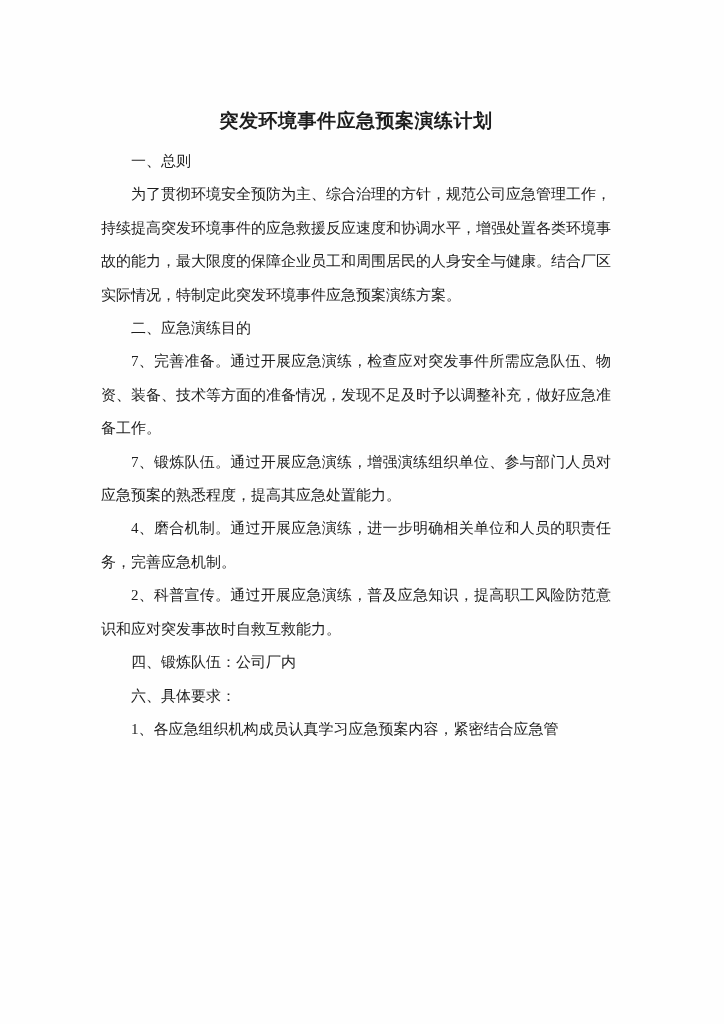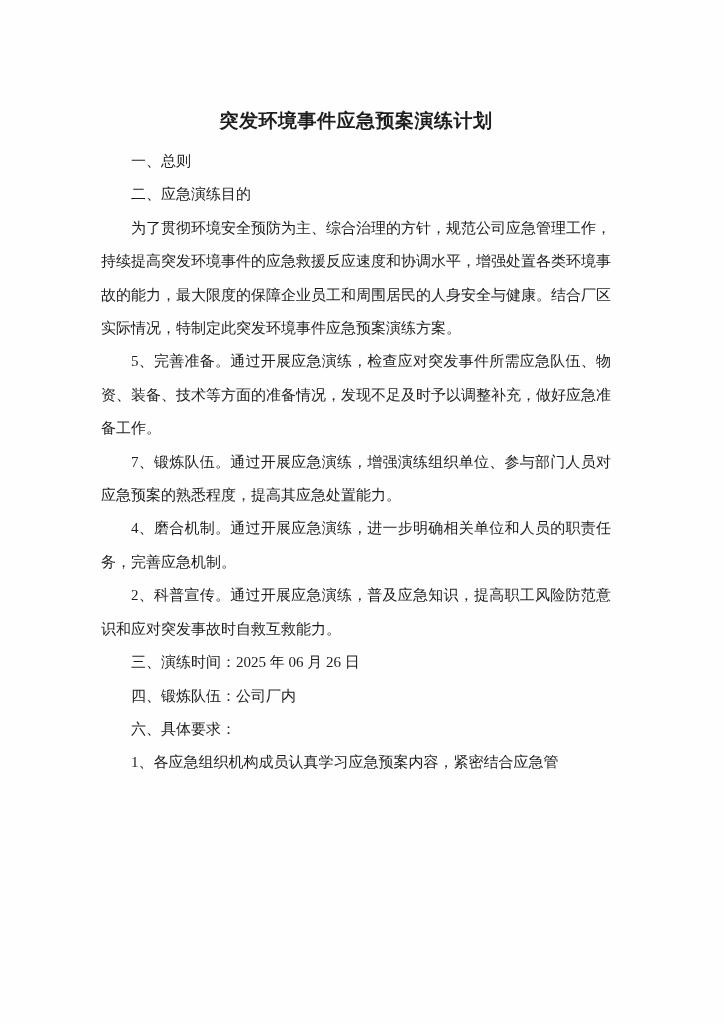--- a/index.html
+++ b/index.html
@@ -37,23 +37,22 @@
     overflow-wrap: break-word;
   }
 </style>
 </head>
 <body>
 
 <div class="page">
   <h1 class="doc-title">突发环境事件应急预案演练计划</h1>
 
   <p class="para">一、总则</p>
+  <p class="para">为了贯彻环境安全预防为主、综合治理的方针，规范公司应急管理工作，持续提高突发环境事件的应急救援反应速度和协调水平，增强处置各类环境事故的能力，最大限度的保障企业员工和周围居民的人身安全与健康。结合厂区实际情况，特制定此突发环境事件应急预案演练方案。</p>
   <p class="para">二、应急演练目的</p>
-  <p class="para">为了贯彻环境安全预防为主、综合治理的方针，规范公司应急管理工作，持续提高突发环境事件的应急救援反应速度和协调水平，增强处置各类环境事故的能力，最大限度的保障企业员工和周围居民的人身安全与健康。结合厂区实际情况，特制定此突发环境事件应急预案演练方案。</p>
-  <p class="para">5、完善准备。通过开展应急演练，检查应对突发事件所需应急队伍、物资、装备、技术等方面的准备情况，发现不足及时予以调整补充，做好应急准备工作。</p>
+  <p class="para">7、完善准备。通过开展应急演练，检查应对突发事件所需应急队伍、物资、装备、技术等方面的准备情况，发现不足及时予以调整补充，做好应急准备工作。</p>
   <p class="para">7、锻炼队伍。通过开展应急演练，增强演练组织单位、参与部门人员对应急预案的熟悉程度，提高其应急处置能力。</p>
   <p class="para">4、磨合机制。通过开展应急演练，进一步明确相关单位和人员的职责任务，完善应急机制。</p>
   <p class="para">2、科普宣传。通过开展应急演练，普及应急知识，提高职工风险防范意识和应对突发事故时自救互救能力。</p>
-  <p class="para">三、演练时间：2025 年 06 月 26 日</p>
   <p class="para">四、锻炼队伍：公司厂内</p>
   <p class="para">六、具体要求：</p>
   <p class="para">1、各应急组织机构成员认真学习应急预案内容，紧密结合应急管</p>
 </div>
 
 </body></html>

